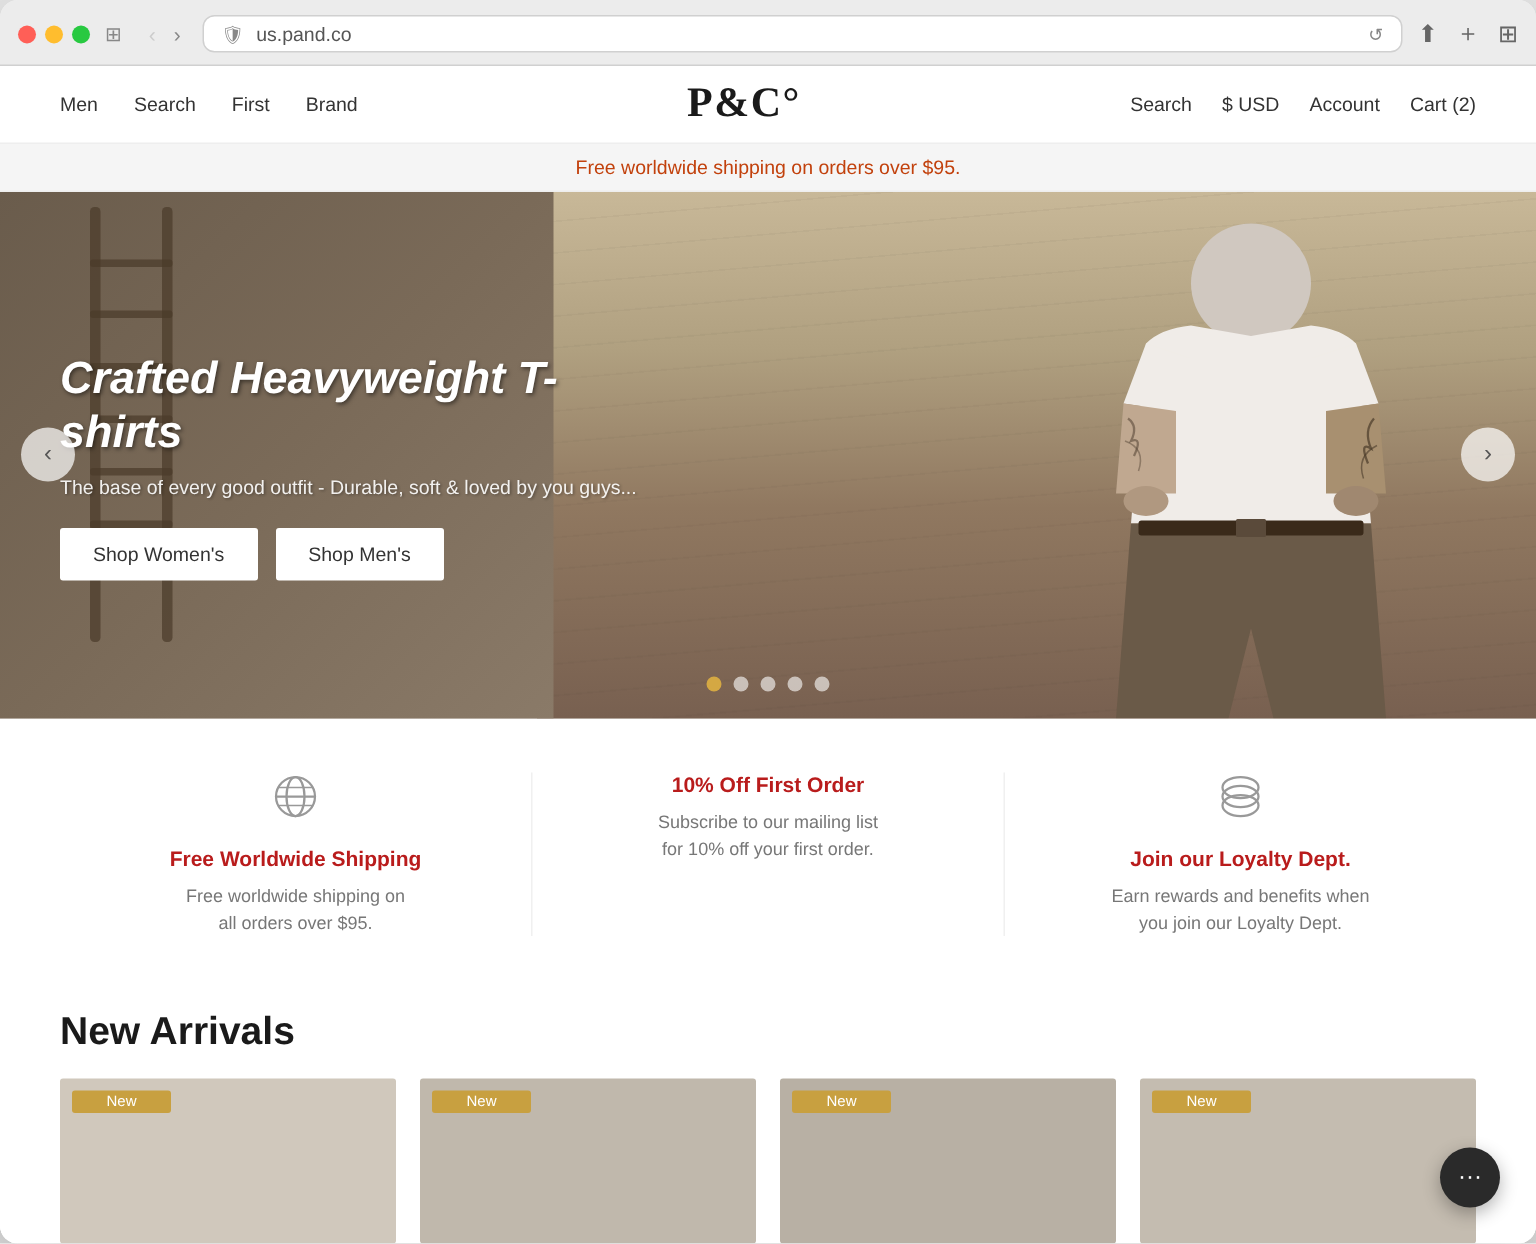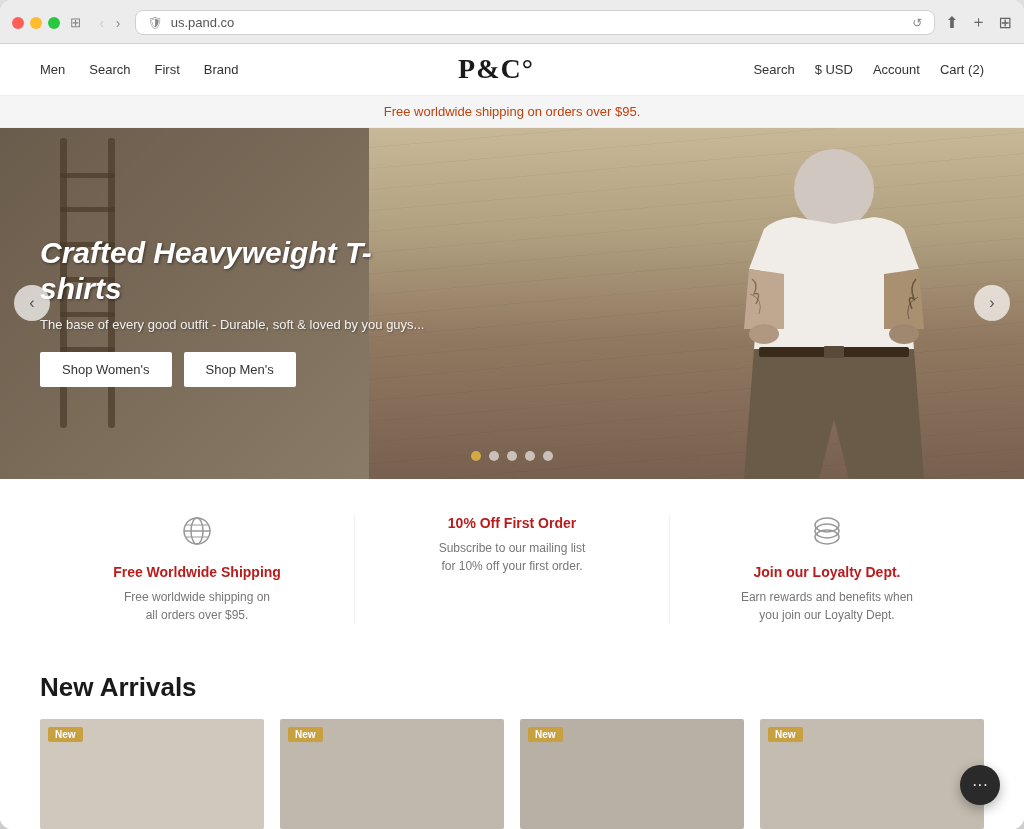--- a/index.html
+++ b/index.html
@@ -244,22 +244,22 @@
       border-radius: 2px;
       overflow: hidden;
     }
     .product-badge {
       position: absolute;
       top: 8px;
       left: 8px;
       background: #c8a040;
       color: white;
       font-size: 10px;
-      font-weight: 700;
-      padding: 2px 7px;
+      font-weight: 400;
+      padding: 2px 23px;
       border-radius: 2px;
       z-index: 5;
     }
 
     
     .chat-btn {
       position: fixed;
       bottom: 24px;
       right: 24px;
       width: 40px;

